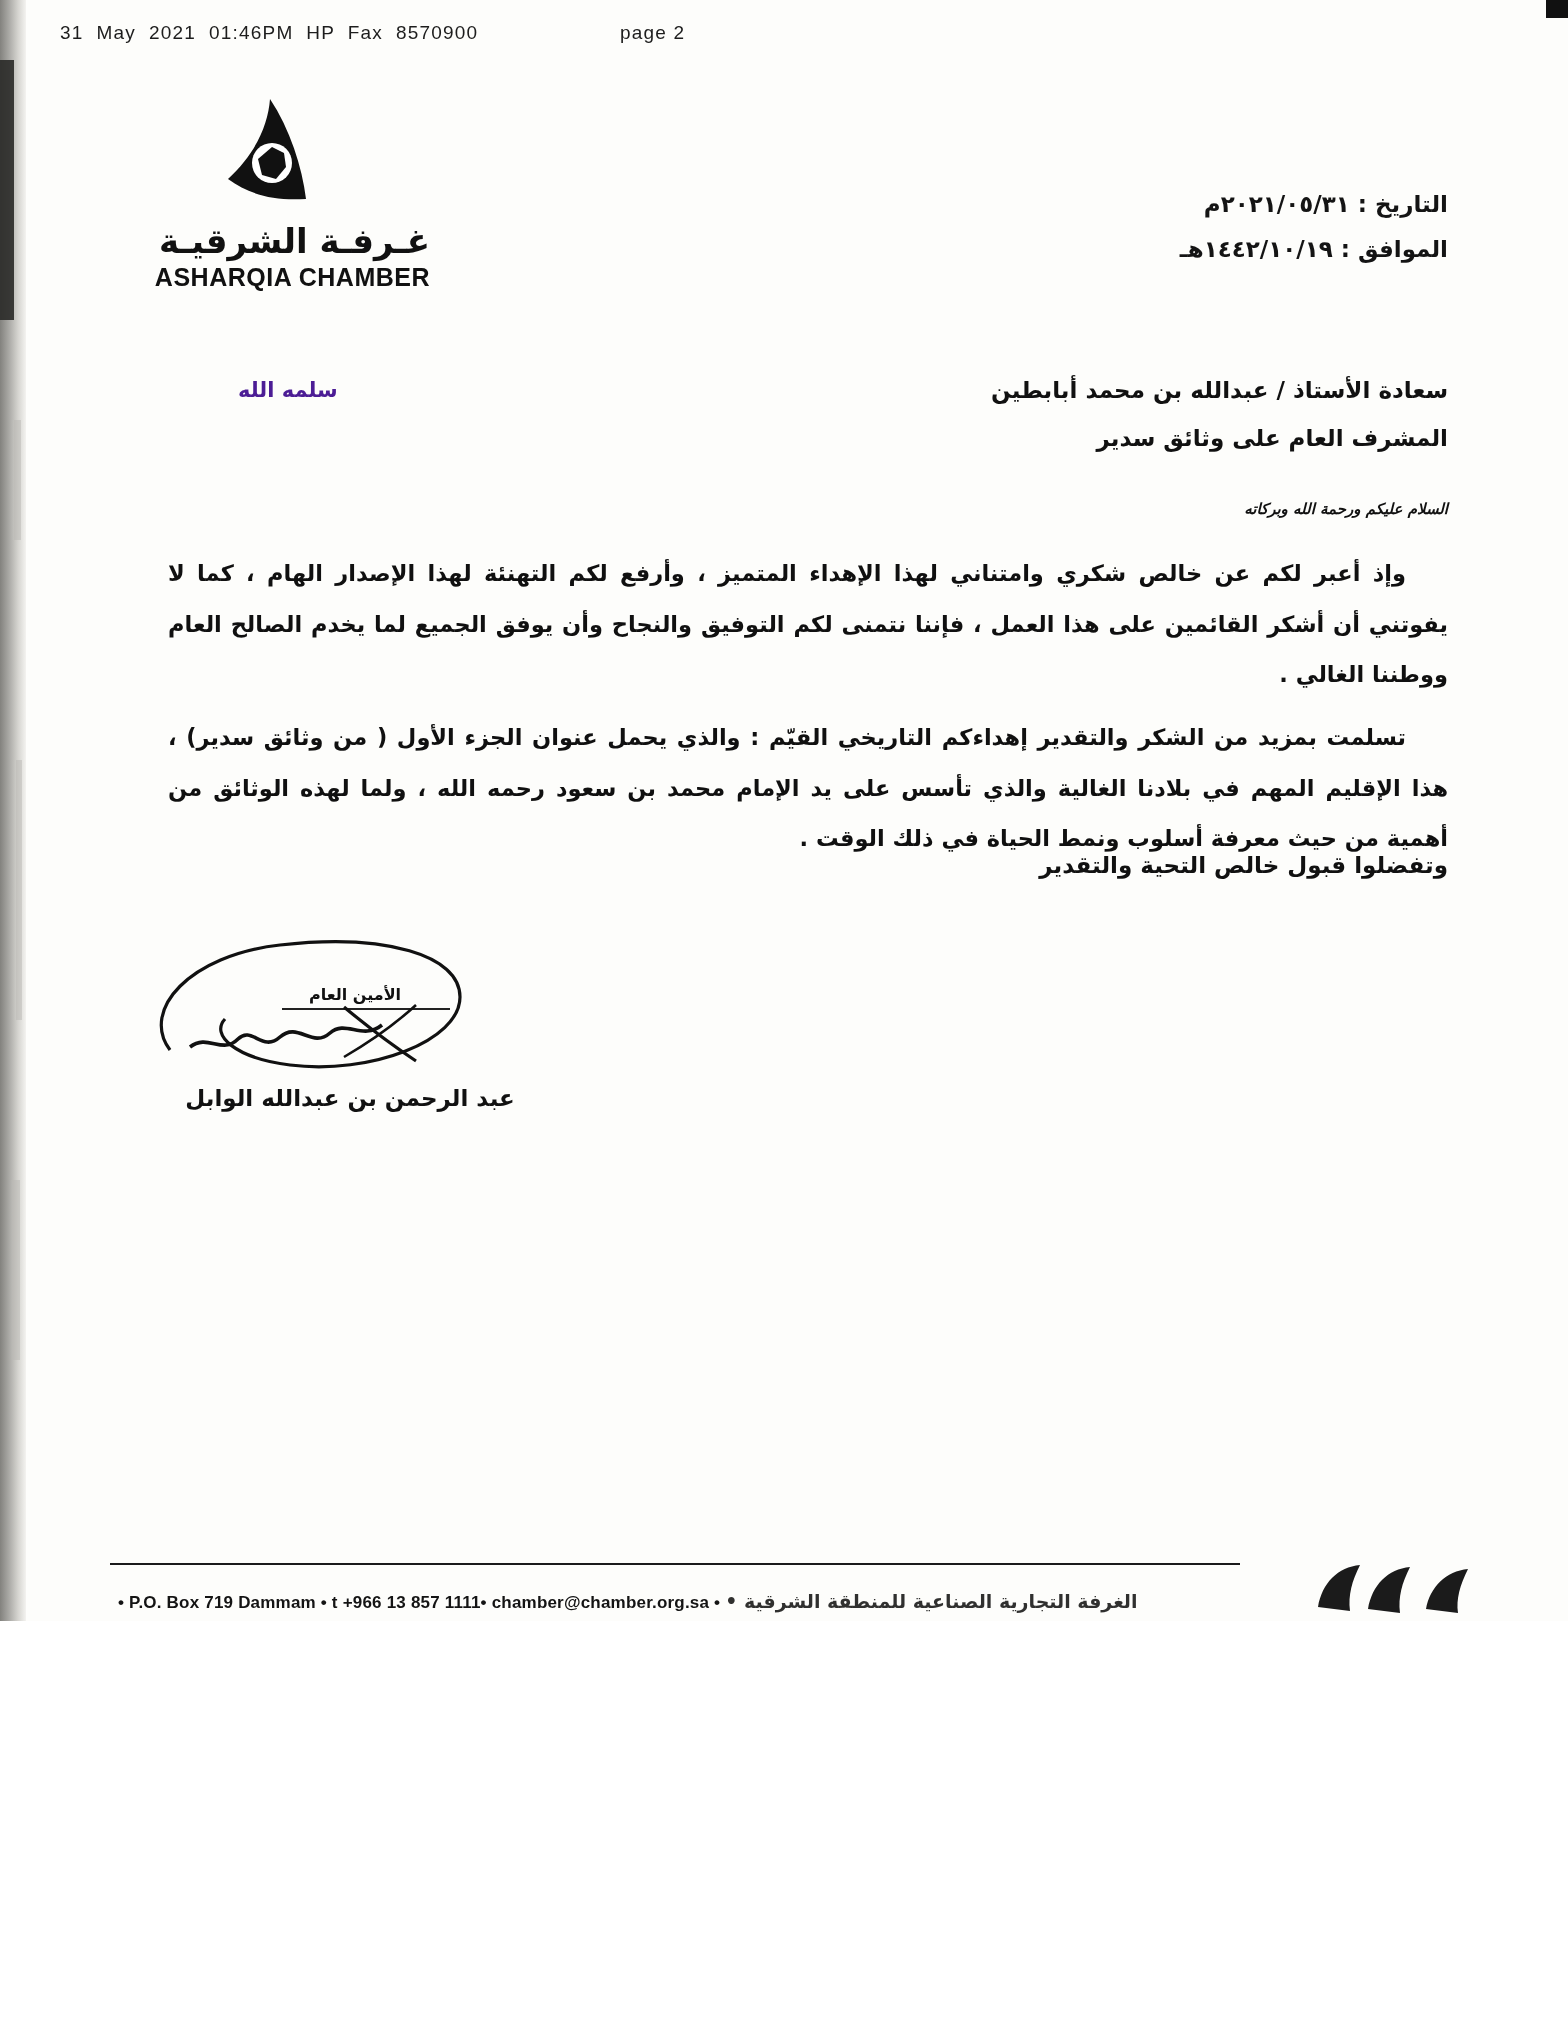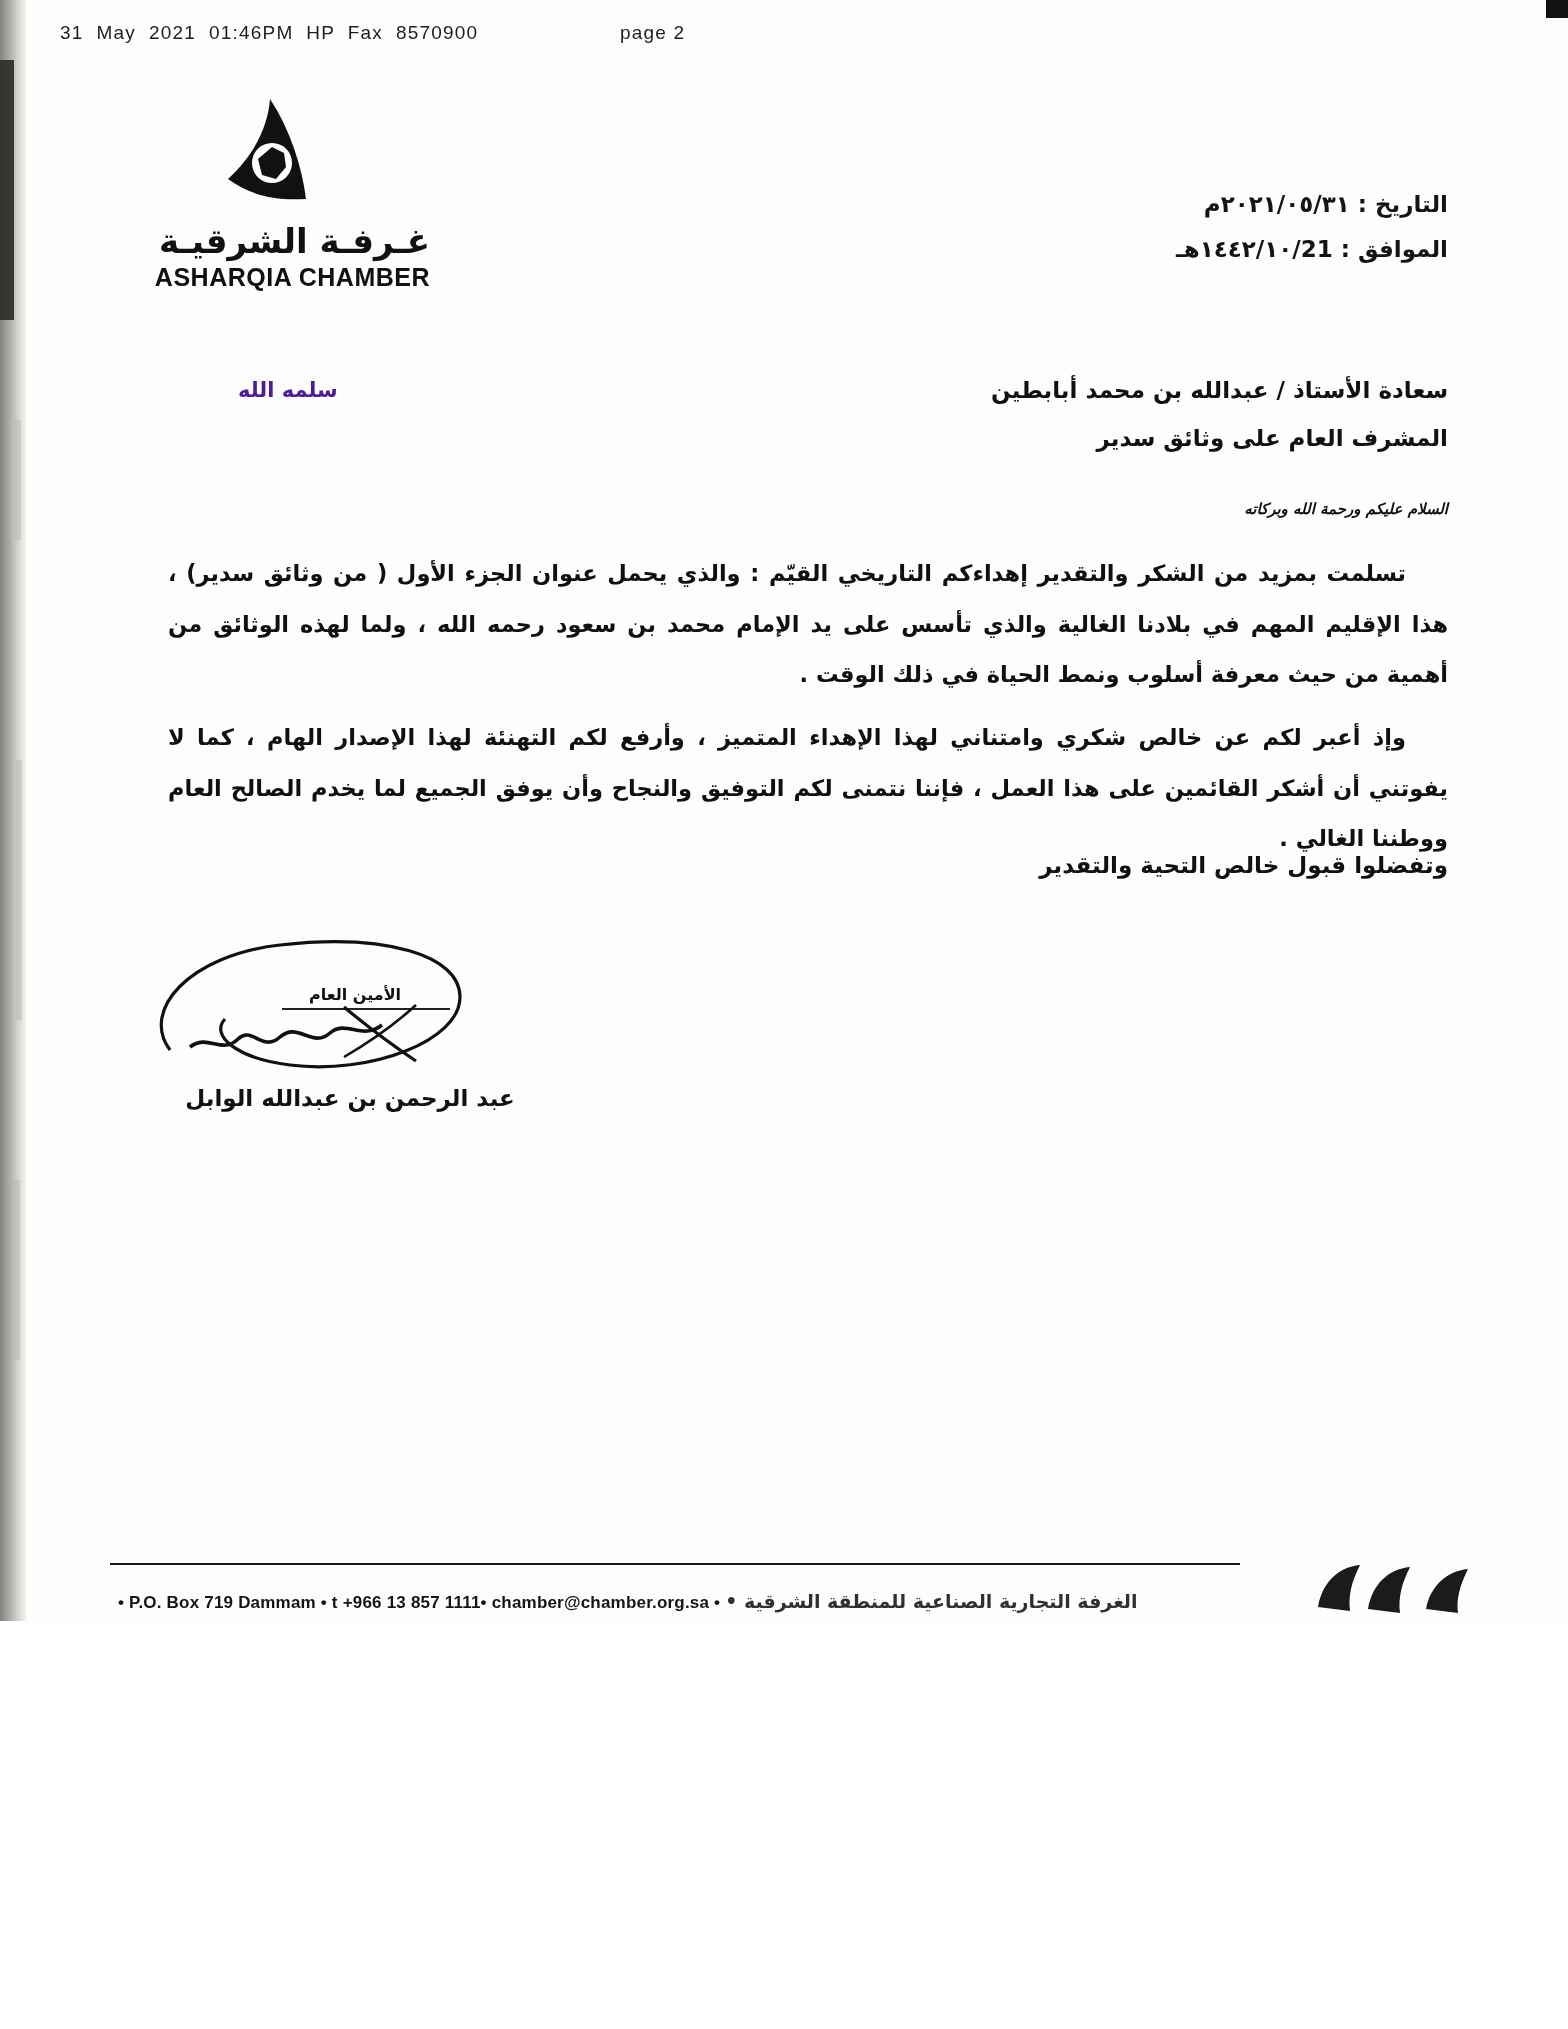--- a/index.html
+++ b/index.html
@@ -283,34 +283,34 @@
         <circle cx="62" cy="68" r="20" fill="#ffffff"></circle>
         <path d="M62 52 L74 58 L76 72 L66 84 L52 80 L48 64 Z" fill="#111111"></path>
       </svg>
     </div>
     <div class="logo-ar">غـرفـة الشرقيـة</div>
     <div class="logo-en">ASHARQIA CHAMBER</div>
   </div>
 
   <div class="date-block">
     <div>التاريخ : ٢٠٢١/٠٥/٣١م</div>
-    <div>الموافق : ١٤٤٢/١٠/21هـ</div>
+    <div>الموافق : ١٤٤٢/١٠/١٩هـ</div>
   </div>
 
   <div class="addressee">
     <div>سعادة الأستاذ / عبدالله بن محمد أبابطين</div>
     <div>المشرف العام على وثائق سدير</div>
   </div>
   <div class="salutation-right">سلمه الله</div>
 
   <div class="greeting">السلام عليكم ورحمة الله وبركاته</div>
 
   <div class="body-text">
+    <p>وإذ أعبر لكم عن خالص شكري وامتناني لهذا الإهداء المتميز ، وأرفع لكم التهنئة لهذا الإصدار الهام ، كما لا يفوتني أن أشكر القائمين على هذا العمل ، فإننا نتمنى لكم التوفيق والنجاح وأن يوفق الجميع لما يخدم الصالح العام ووطننا الغالي .</p>
     <p>تسلمت بمزيد من الشكر والتقدير إهداءكم التاريخي القيّم : والذي يحمل عنوان الجزء الأول ( من وثائق سدير) ، هذا الإقليم المهم في بلادنا الغالية والذي تأسس على يد الإمام محمد بن سعود رحمه الله ، ولما لهذه الوثائق من أهمية من حيث معرفة أسلوب ونمط الحياة في ذلك الوقت .</p>
-    <p>وإذ أعبر لكم عن خالص شكري وامتناني لهذا الإهداء المتميز ، وأرفع لكم التهنئة لهذا الإصدار الهام ، كما لا يفوتني أن أشكر القائمين على هذا العمل ، فإننا نتمنى لكم التوفيق والنجاح وأن يوفق الجميع لما يخدم الصالح العام ووطننا الغالي .</p>
   </div>
 
   <div class="closing">وتفضلوا قبول خالص التحية والتقدير</div>
 
   <div class="sig-block">
     <div style="position:relative; height:44px;">
       <svg class="sig-scribble" viewBox="0 0 440 190" aria-hidden="true">
         <path d="M40 135 C 10 95, 60 40, 150 30 C 255 18, 330 40, 330 82 C 330 126, 240 160, 160 150 C 105 143, 80 120, 95 104" fill="none" stroke="#111" stroke-width="3.2"></path>
         <path d="M60 132 C 78 118, 92 140, 108 124 C 122 110, 132 138, 150 122 C 168 106, 182 134, 200 118 C 216 104, 232 126, 252 110" fill="none" stroke="#111" stroke-width="3.6"></path>
         <path d="M214 92 C 238 112, 262 130, 286 146" fill="none" stroke="#111" stroke-width="3.2"></path>

